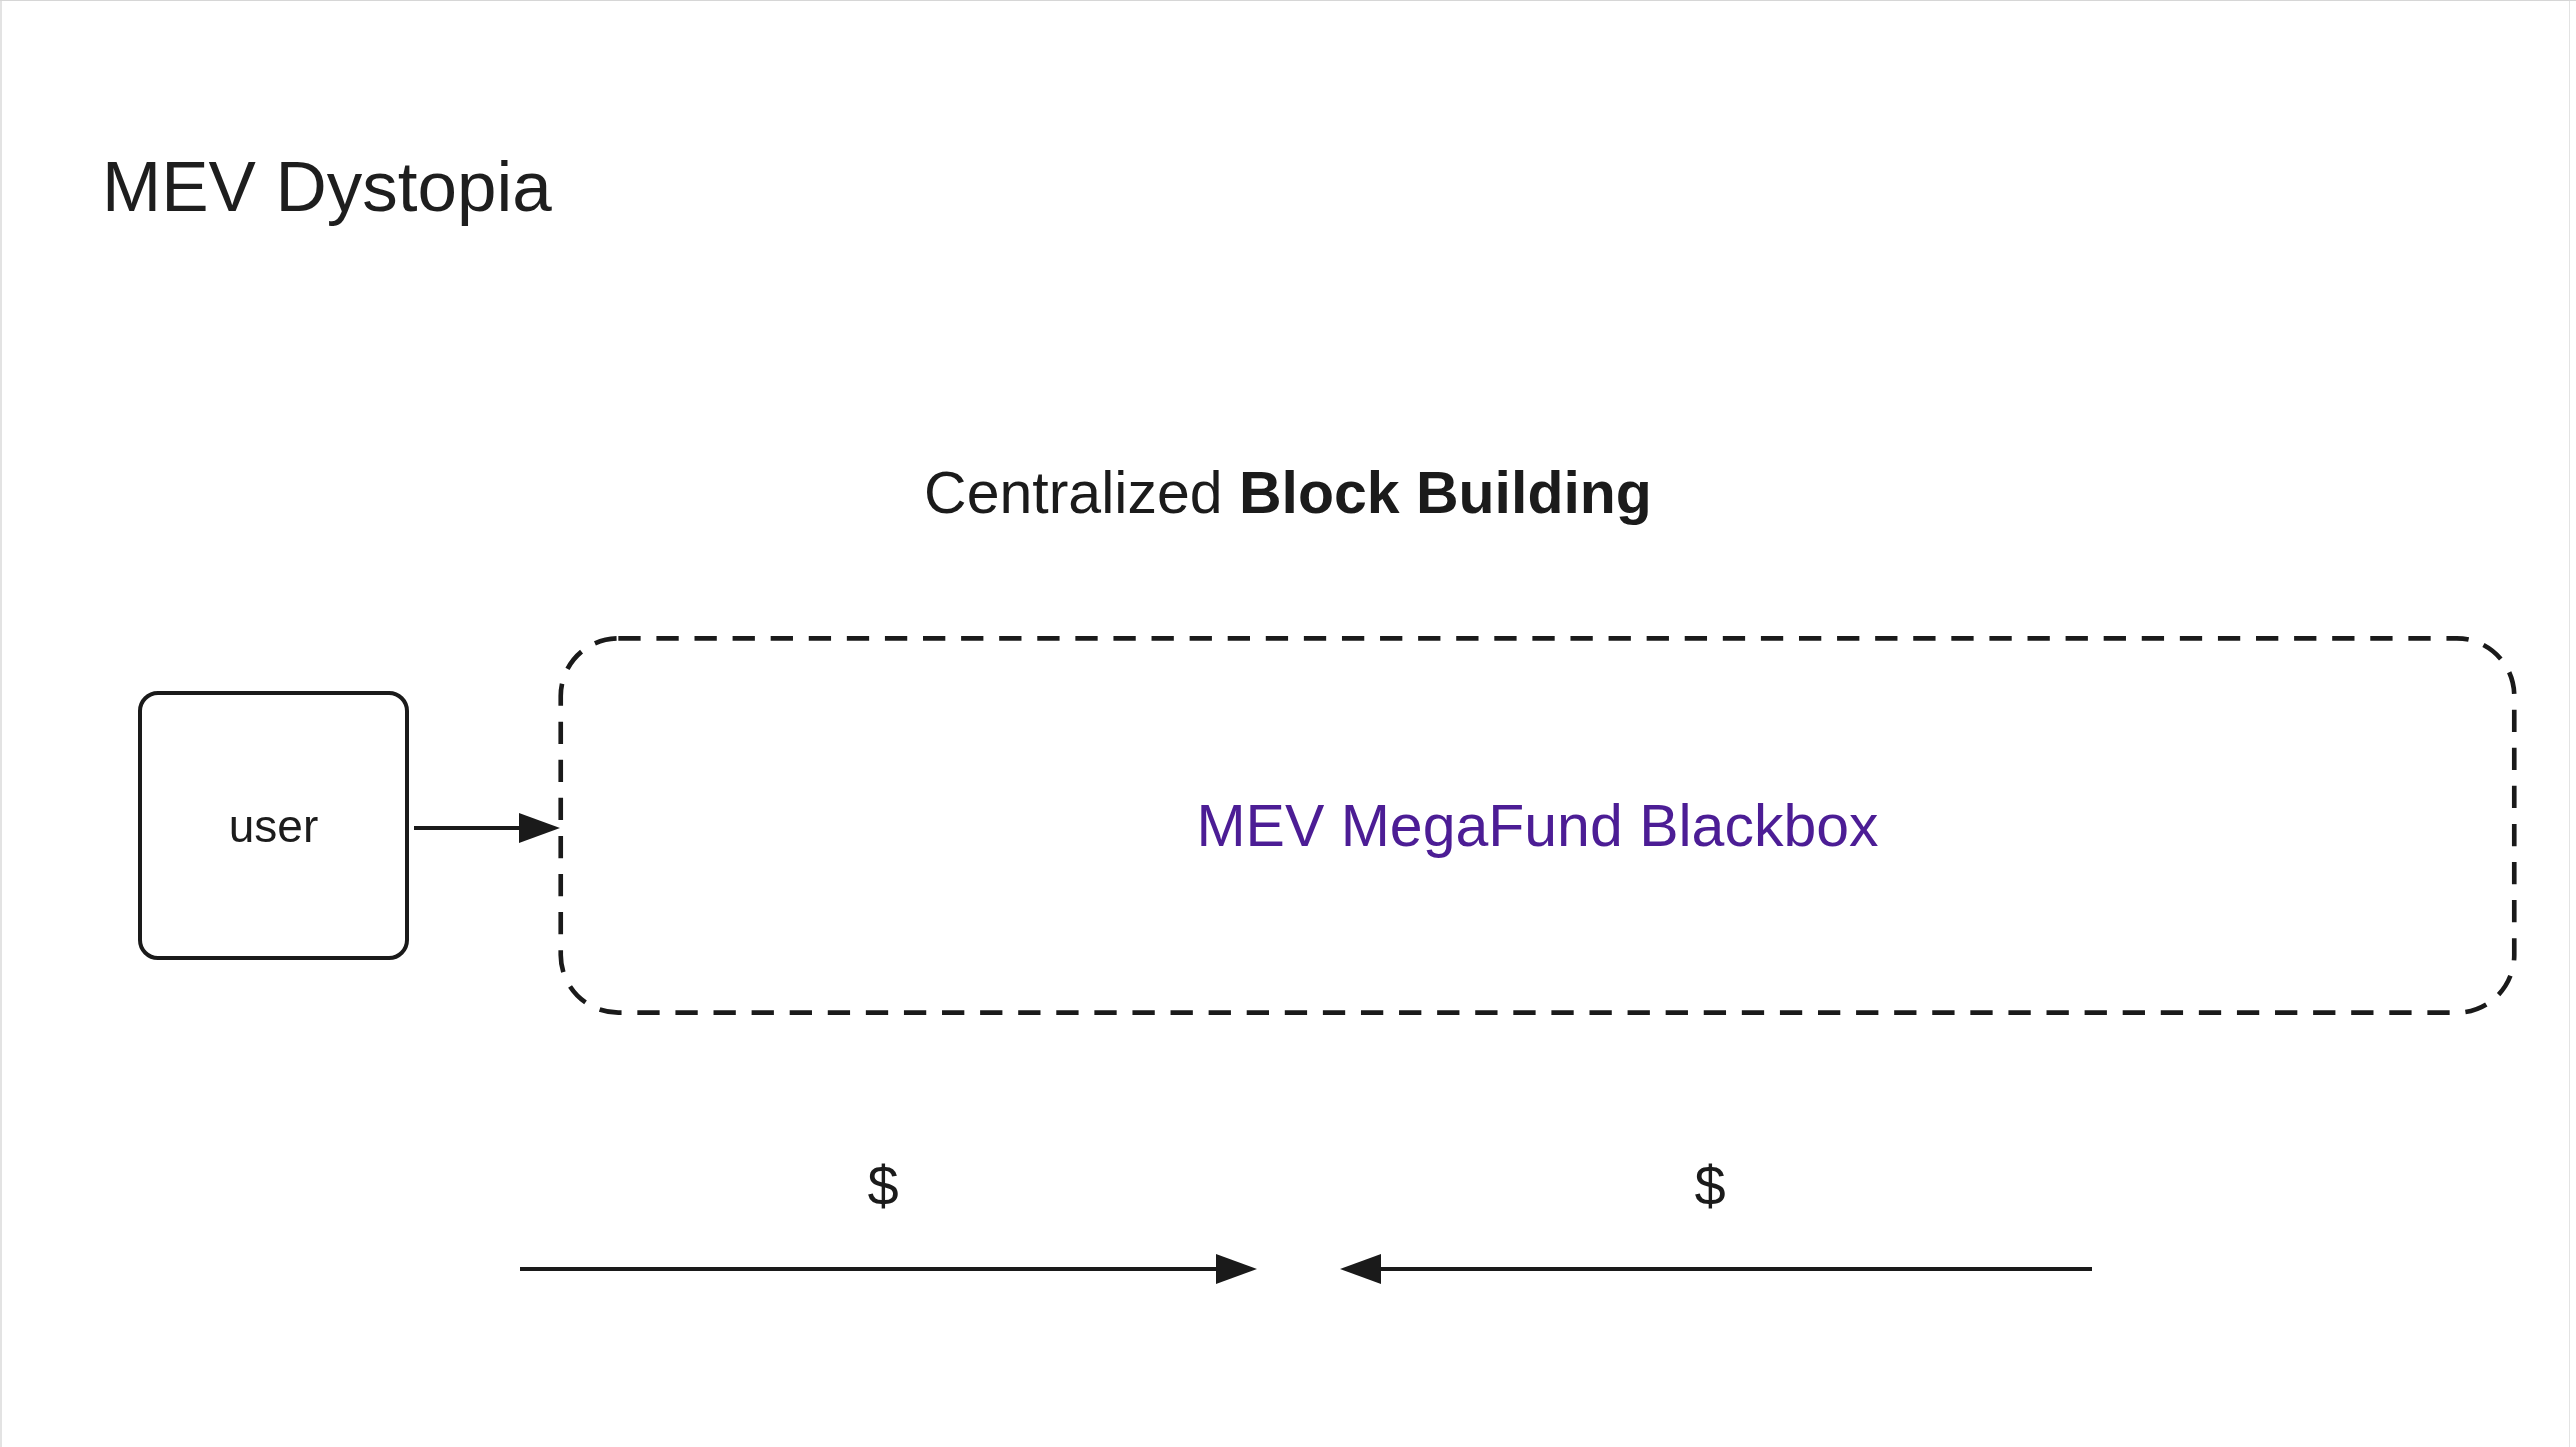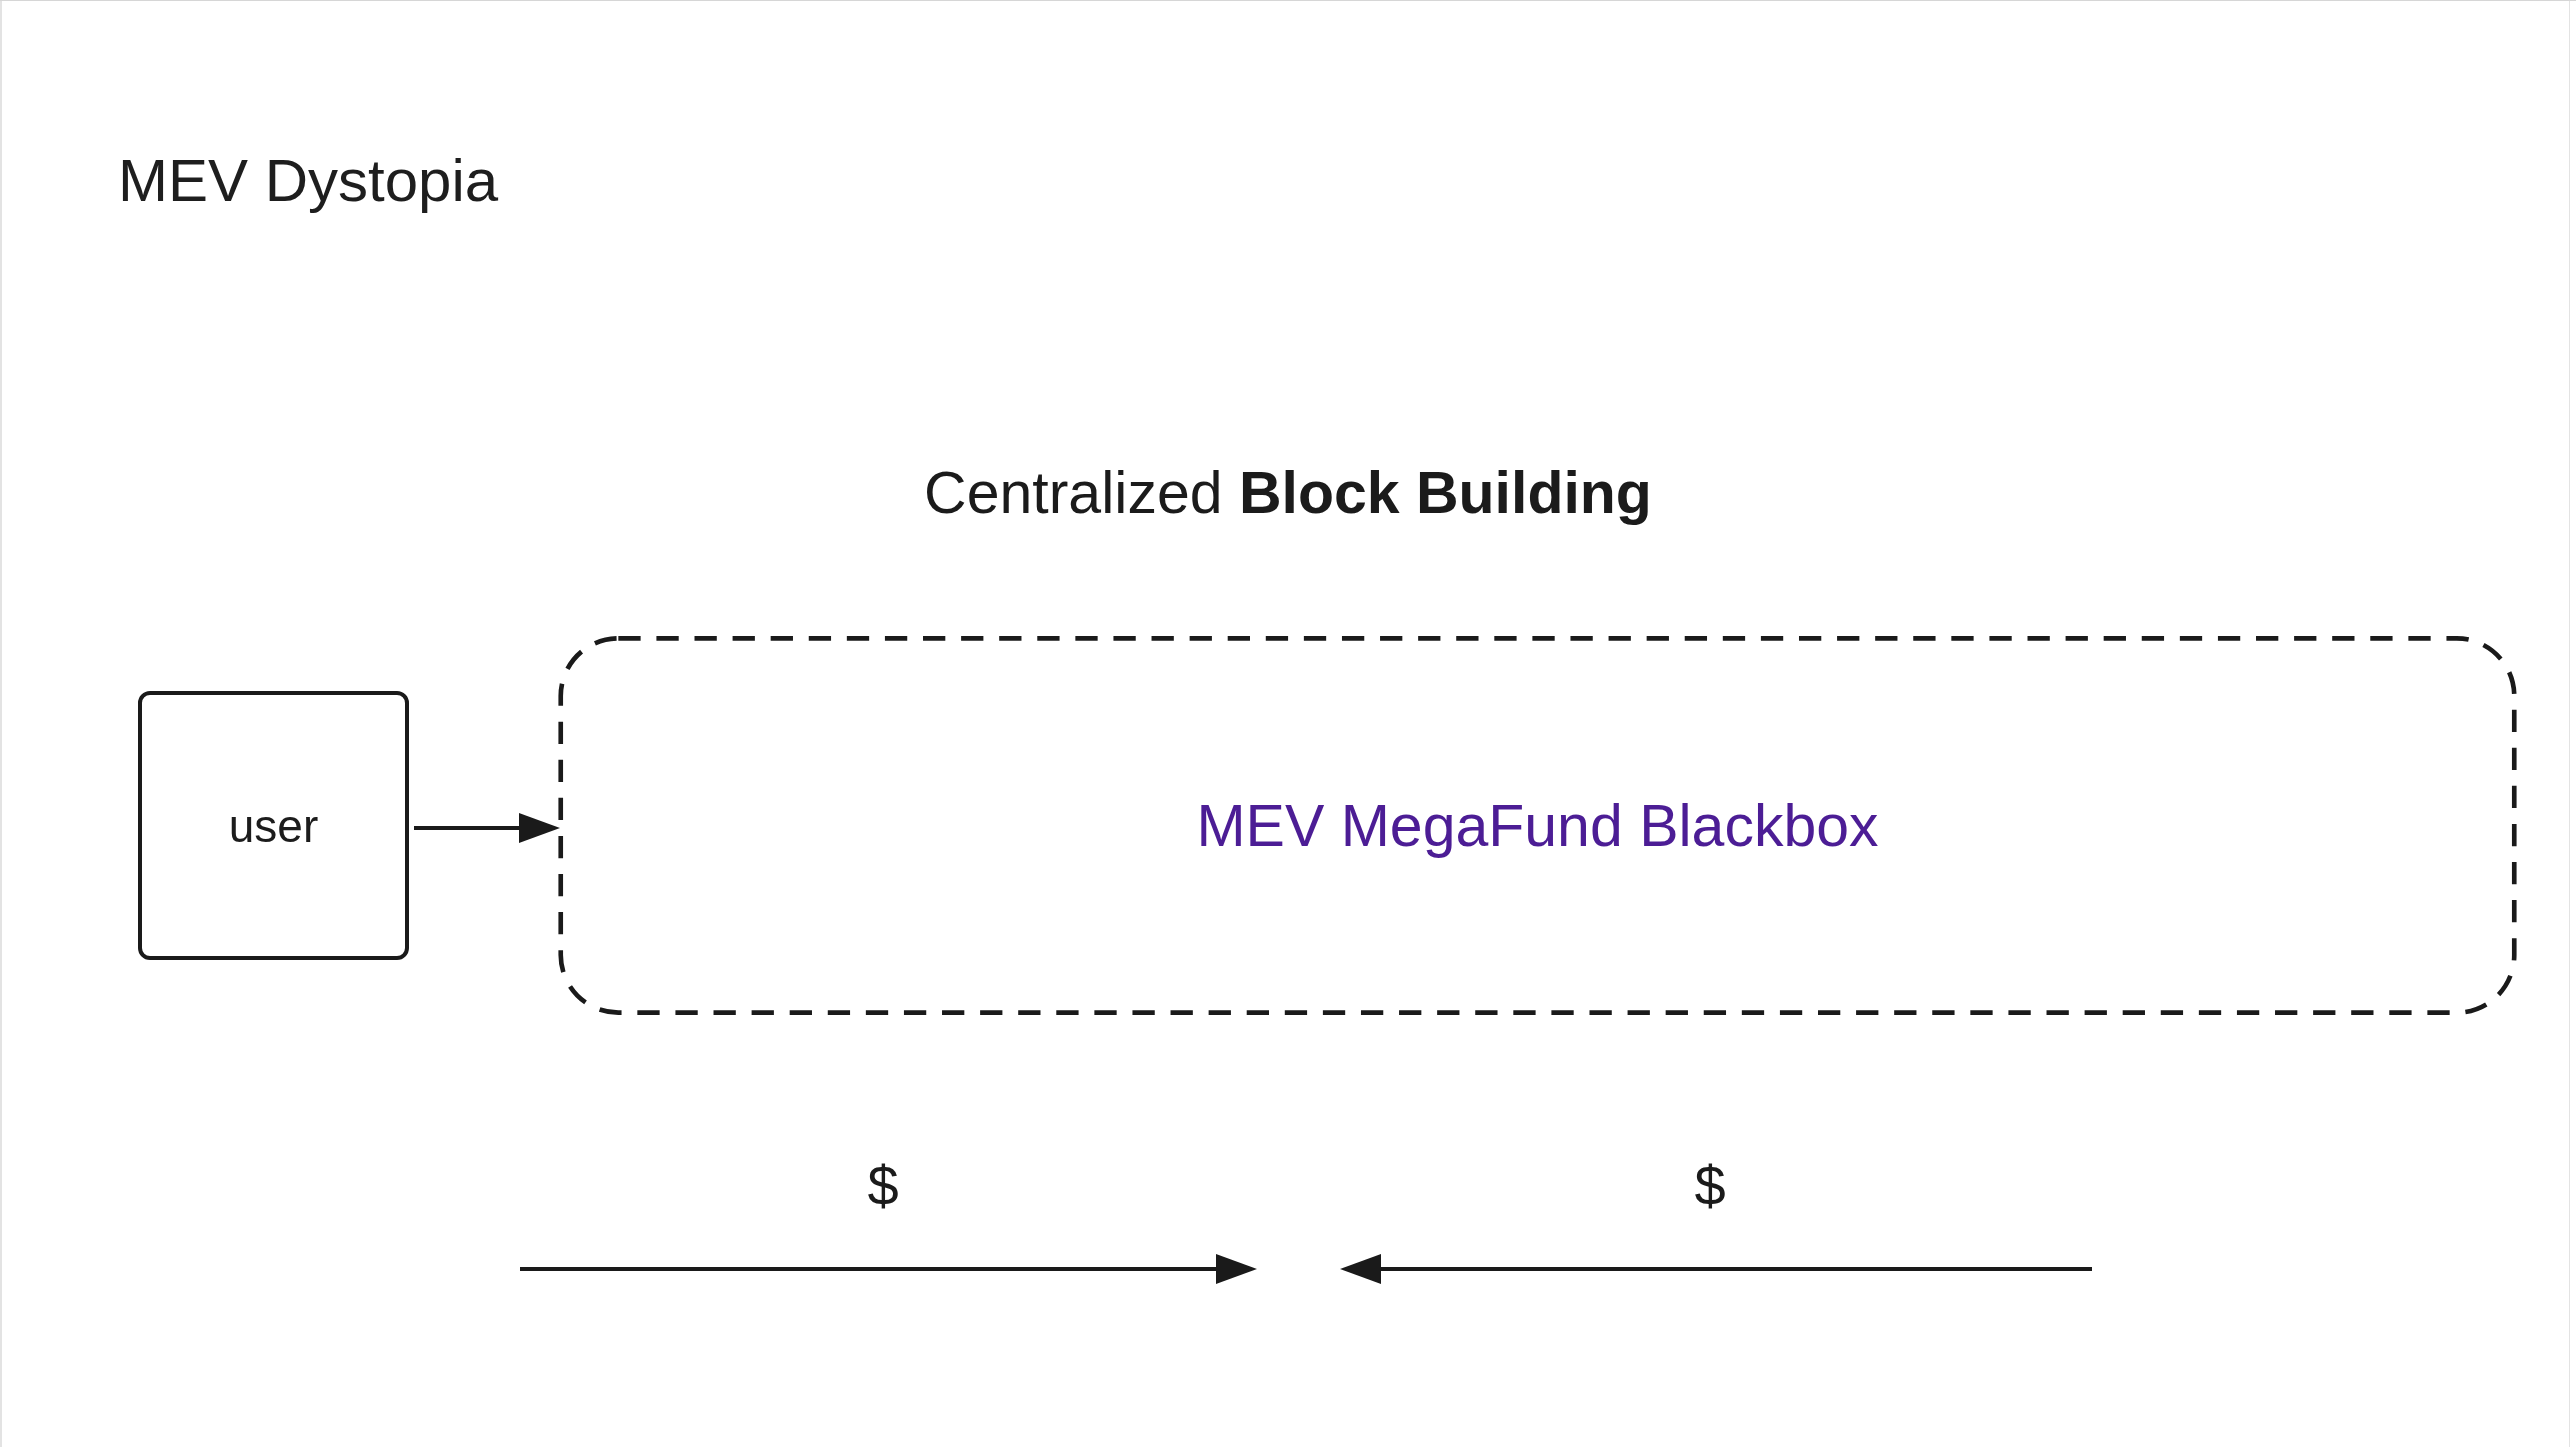--- a/index.html
+++ b/index.html
@@ -8,34 +8,34 @@
     width:2576px;height:1448px;
     background:#ffffff;
     border-top:1.9px solid #d6d6d6;
     box-sizing:border-box;
     font-family:"Liberation Sans","DejaVu Sans",sans-serif;
     color:#1c1c1c;
     overflow:hidden;
   }
   .edge-line-v{position:absolute;background:#e3e3e3;width:1.9px;top:0;bottom:0;}
   .page-title{
-    position:absolute;left:118px;top:147px;
-    font-size:60px;font-weight:400;line-height:1.1;
+    position:absolute;left:102px;top:147px;
+    font-size:71px;font-weight:400;line-height:1.1;
     color:#1e1e1e;letter-spacing:0px;white-space:nowrap;
   }
   .section-heading{
     position:absolute;left:0;top:459px;width:100%;
     text-align:center;font-size:59px;line-height:1.15;
     color:#1b1b1b;white-space:nowrap;
   }
   .section-heading .bold{font-weight:400;}
   .section-heading .reg{font-weight:700;}
   .node-user{
     position:absolute;left:138px;top:690px;width:271px;height:269px;
-    border:4.6px solid #1a1a1a;border-radius:12px;background:#ffffff;
+    border:4.6px solid #1a1a1a;border-radius:20px;background:#ffffff;
     box-sizing:border-box;
     display:flex;align-items:center;justify-content:center;
   }
   .node-user .label{font-size:46px;color:#1c1c1c;}
   .node-blackbox{
     position:absolute;left:558px;top:635px;width:1959px;height:379px;
   }
   .node-blackbox svg{position:absolute;left:0;top:0;display:block;}
   .node-blackbox .label{
     position:absolute;left:0;top:0;width:100%;height:100%;

